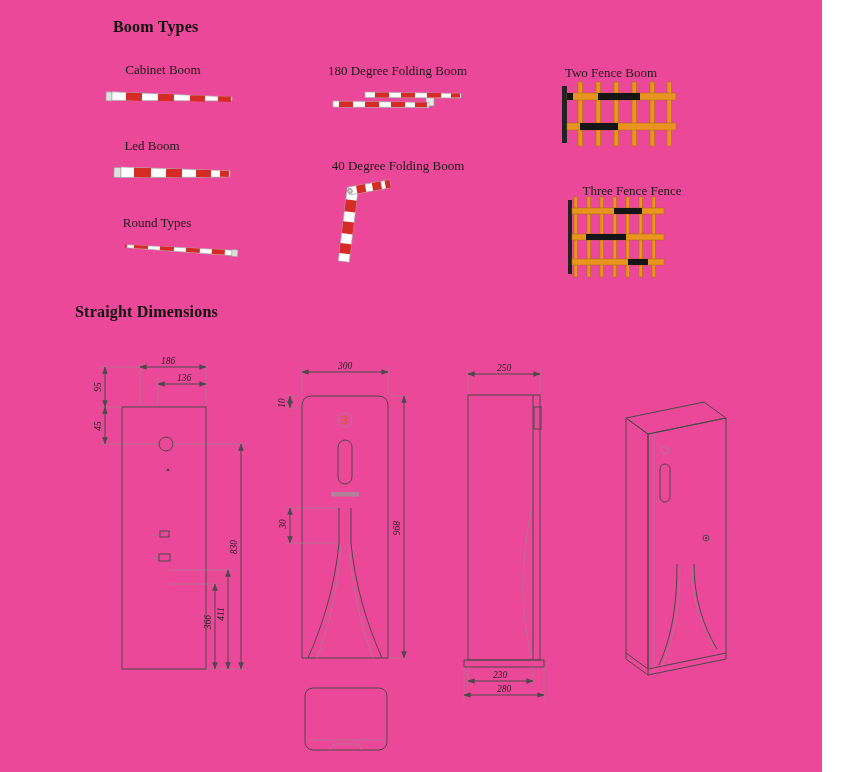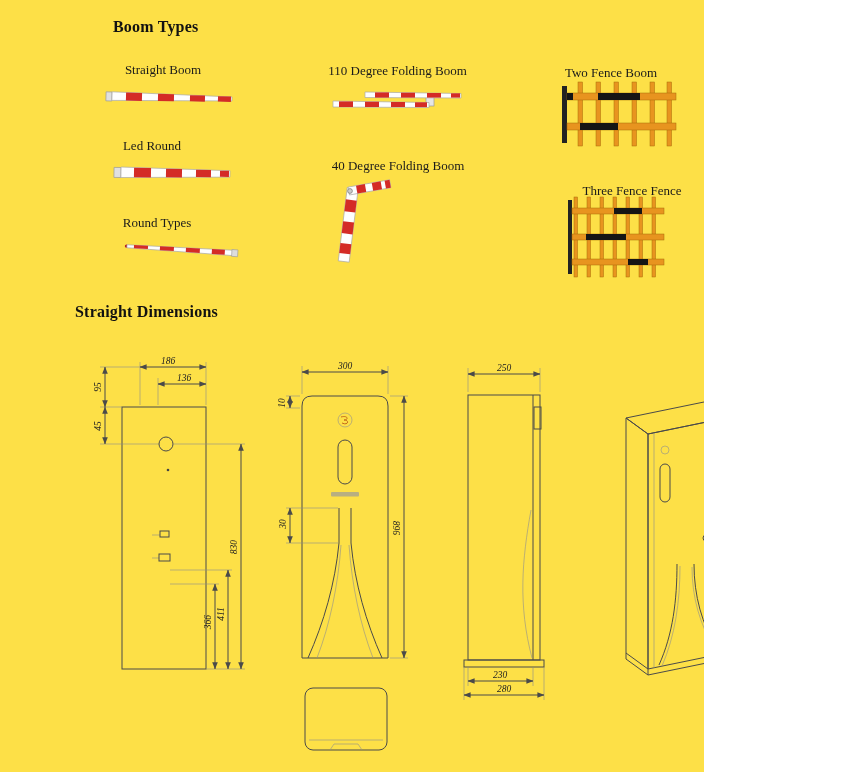--- a/index.html
+++ b/index.html
@@ -1,46 +1,46 @@
 <!DOCTYPE html>
 <html><head>
 <meta charset="utf-8">
 <style>
   *{margin:0;padding:0;box-sizing:border-box}
   html,body{background:#fff}
   body{font-family:"Liberation Serif",serif;color:#1a1a1a}
-  .sheet{position:relative;width:704px;height:772px;background:#fde047;overflow:hidden}
+  .sheet{position:relative;width:822px;height:772px;background:#ec4899;overflow:hidden}
   .abs{position:absolute}
   .section-heading{font-weight:bold;font-size:16px;color:#111;letter-spacing:.2px}
   .boom-label{font-size:13px;color:#1a1a1a;text-align:center;width:140px}
   svg{display:block;overflow:visible}
   .ln{stroke:#4a4a4a;stroke-width:1;fill:none}
   .thin{stroke:#8f8f8f;stroke-width:.6;fill:none}
   .dim{font-style:italic;font-size:9.5px;font-family:"Liberation Serif",serif;fill:#222}
 </style>
 </head>
 <body>
 
 <div class="sheet">
 
   <h2 class="abs section-heading" style="left:113px;top:18px">Boom Types</h2>
 
-  <div class="abs boom-label" style="left:93px;top:62px">Straight Boom</div>
+  <div class="abs boom-label" style="left:93px;top:62px">Cabinet Boom</div>
   <svg class="abs" style="left:104px;top:87px" width="130" height="18" viewBox="0 0 130 18">
     <g transform="rotate(1.5 8 9)">
       <rect x="2" y="5" width="6" height="9" fill="#e0e0e0" stroke="#999" stroke-width=".7"></rect>
       <polygon points="8,4.8 128,6.8 128,10.8 8,13.4" fill="#fefefe" stroke="#a9a9a9" stroke-width=".7"></polygon>
       <rect x="22" y="5.1" width="16" height="8" fill="#d42b26"></rect>
       <rect x="54" y="5.6" width="16" height="7.1" fill="#d42b26"></rect>
       <rect x="86" y="6.1" width="15" height="6.2" fill="#d42b26"></rect>
       <rect x="114" y="6.5" width="13" height="5.3" fill="#d42b26"></rect>
     </g>
   </svg>
 
-  <div class="abs boom-label" style="left:82px;top:138px">Led Round</div>
+  <div class="abs boom-label" style="left:82px;top:138px">Led Boom</div>
   <svg class="abs" style="left:112px;top:162px" width="120" height="20" viewBox="0 0 120 20">
     <g transform="rotate(1 8 10)">
       <rect x="2" y="5.5" width="7" height="10" fill="#e0e0e0" stroke="#999" stroke-width=".7"></rect>
       <polygon points="9,5 118,6.8 118,13.2 9,15.5" fill="#fefefe" stroke="#a9a9a9" stroke-width=".7"></polygon>
       <rect x="22" y="5.4" width="17" height="9.5" fill="#d42b26"></rect>
       <rect x="54" y="6" width="16" height="8.4" fill="#d42b26"></rect>
       <rect x="84" y="6.5" width="15" height="7.2" fill="#d42b26"></rect>
       <rect x="108" y="6.9" width="9" height="6.2" fill="#d42b26"></rect>
     </g>
   </svg>
@@ -51,21 +51,21 @@
       <circle cx="4.5" cy="9.2" r="1.7" fill="#b22222"></circle>
       <polygon points="5,7.8 112,6.8 112,12.2 5,10.8" fill="#fefefe" stroke="#a9a9a9" stroke-width=".7"></polygon>
       <rect x="12" y="7.6" width="14" height="3.3" fill="#d42b26"></rect>
       <rect x="38" y="7.3" width="14" height="3.9" fill="#d42b26"></rect>
       <rect x="64" y="7.1" width="14" height="4.4" fill="#d42b26"></rect>
       <rect x="90" y="6.9" width="13" height="4.9" fill="#d42b26"></rect>
       <rect x="110" y="6.2" width="6" height="6.8" fill="#dddddd" stroke="#999" stroke-width=".6"></rect>
     </g>
   </svg>
 
-  <div class="abs boom-label" style="left:325px;top:63px;width:145px">110 Degree Folding Boom</div>
+  <div class="abs boom-label" style="left:325px;top:63px;width:145px">180 Degree Folding Boom</div>
   <svg class="abs" style="left:331px;top:84px" width="132" height="32" viewBox="0 0 132 32">
     <rect x="95" y="11" width="8" height="11" fill="#e6e6e6" stroke="#999" stroke-width=".7"></rect>
     <polygon points="34,8 130,9.5 130,14 34,13.5" fill="#fefefe" stroke="#a9a9a9" stroke-width=".7"></polygon>
     <rect x="44" y="8.4" width="14" height="5.2" fill="#d42b26"></rect>
     <rect x="70" y="8.7" width="14" height="4.9" fill="#d42b26"></rect>
     <rect x="96" y="9" width="14" height="4.6" fill="#d42b26"></rect>
     <rect x="120" y="9.3" width="9" height="4.3" fill="#d42b26"></rect>
     <polygon points="2,17 98,18.5 98,23.5 2,23" fill="#fefefe" stroke="#a9a9a9" stroke-width=".7"></polygon>
     <rect x="8" y="17.4" width="14" height="5.6" fill="#d42b26"></rect>
     <rect x="34" y="17.7" width="14" height="5.3" fill="#d42b26"></rect>

